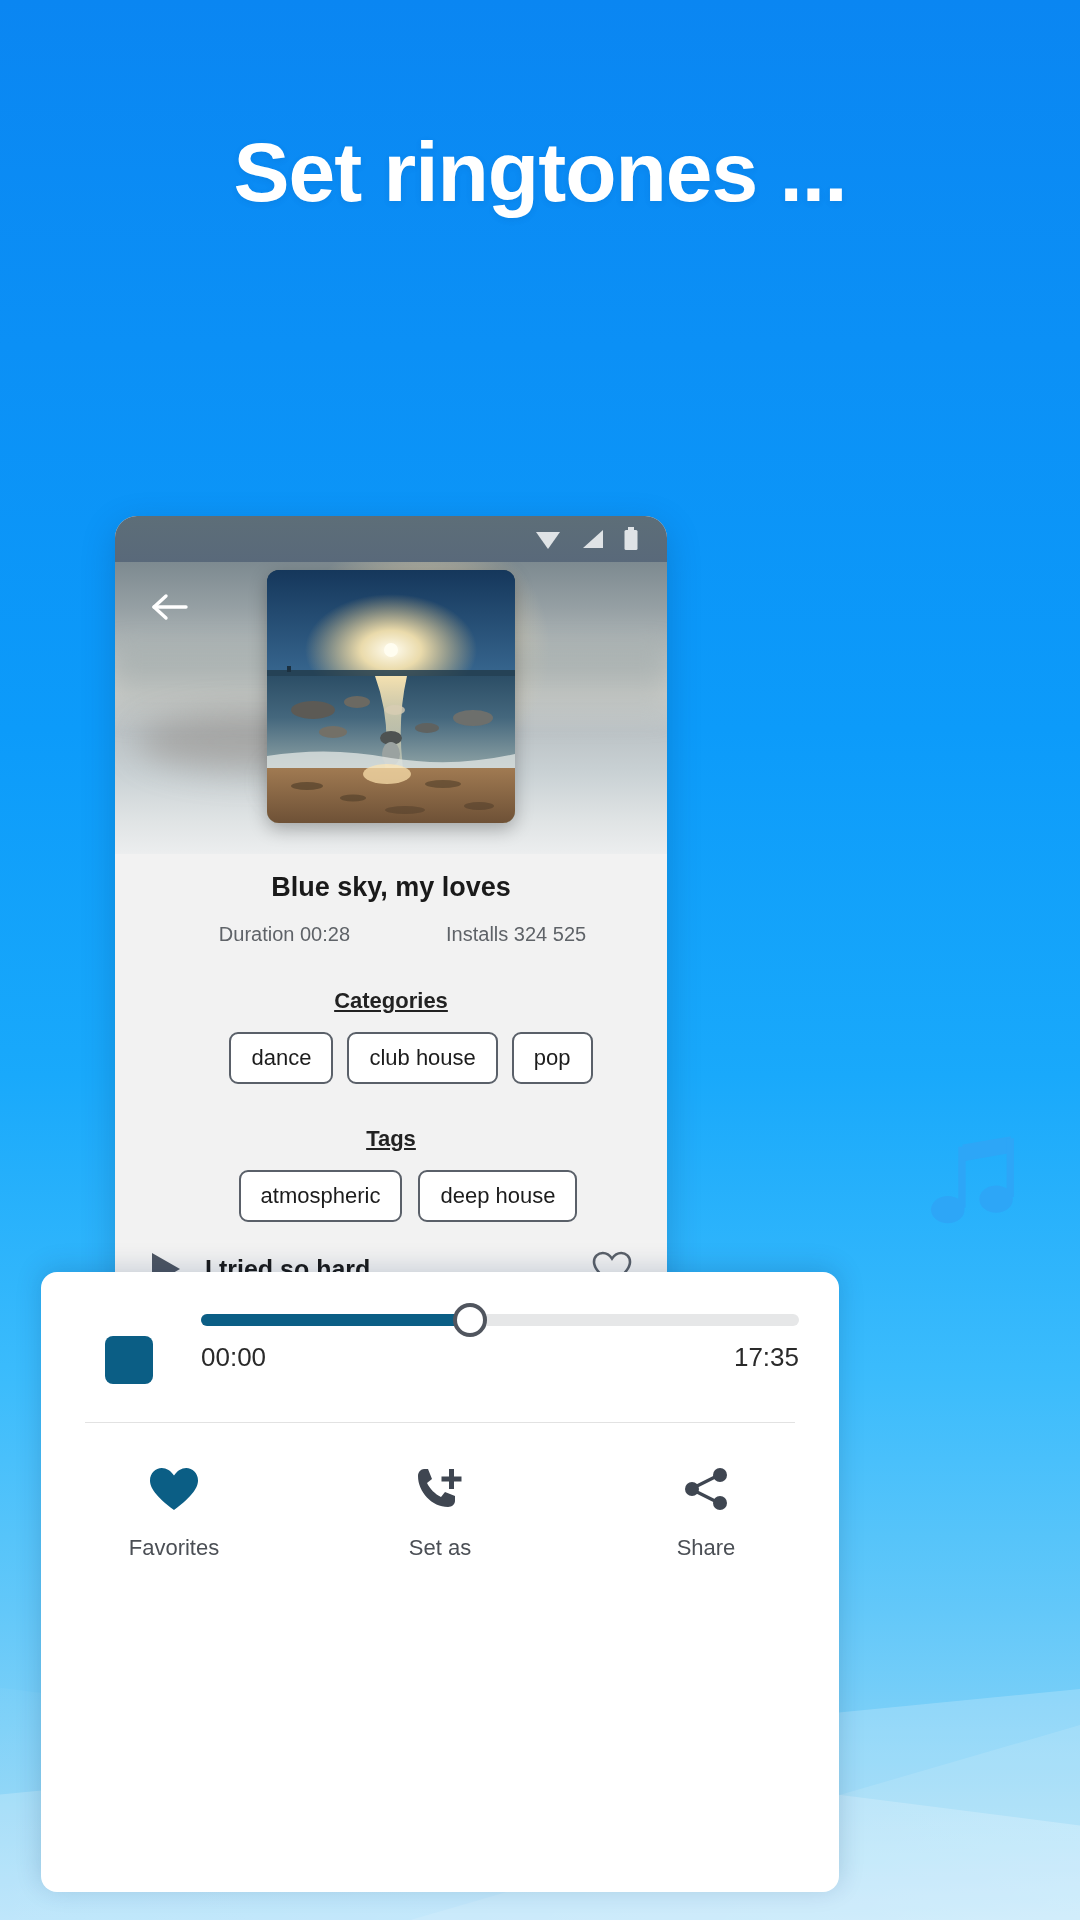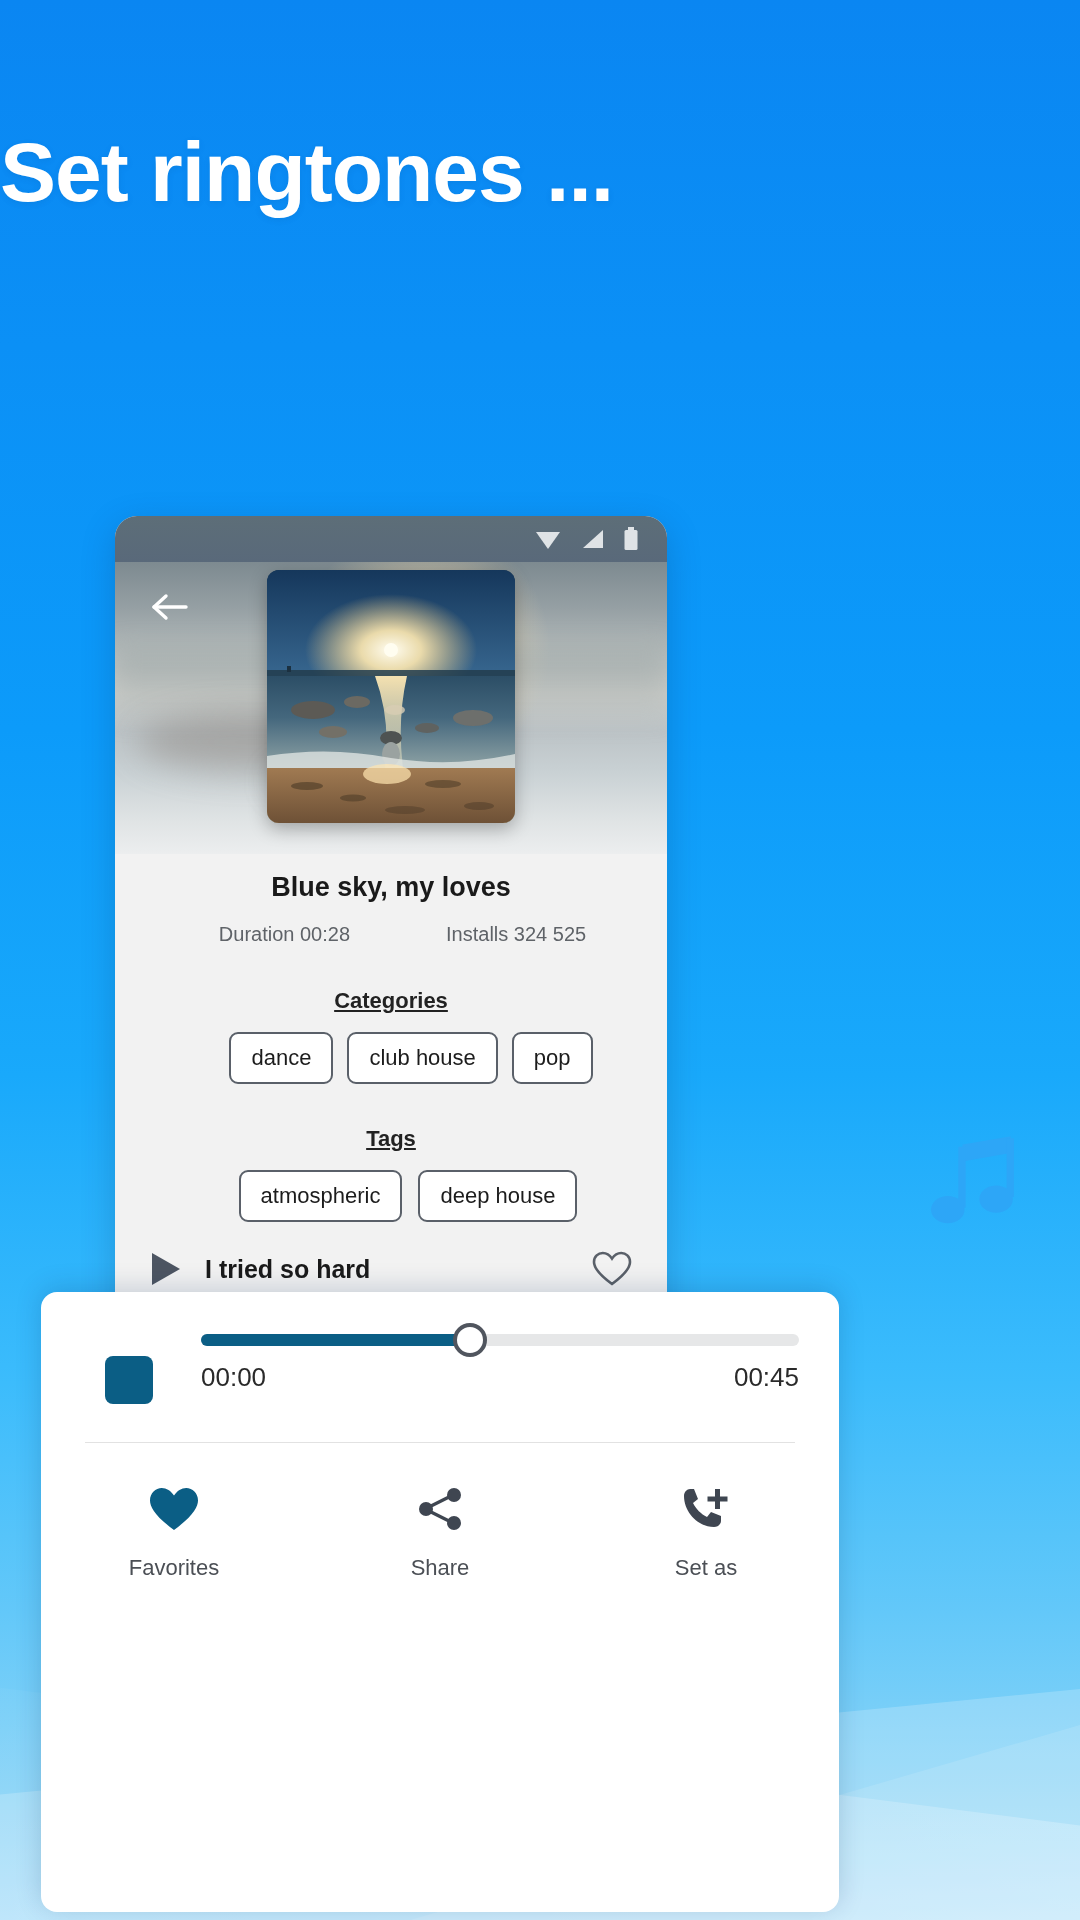--- a/index.html
+++ b/index.html
@@ -26,21 +26,21 @@
   }
   .bg-shape-c{
     position:absolute;right:0;bottom:0;width:62%;height:250px;
     background:rgba(255,255,255,0.12);
     clip-path:polygon(0% 100%,100% 22%,100% 100%);
   }
 
   
   .headline{
     position:absolute;left:0;right:0;top:128px;
-    text-align:left;
+    text-align:center;
     color:#ffffff;
     font-size:84px;
     font-weight:bold;
     letter-spacing:-1px;
     line-height:1.05;
     text-shadow:0 2px 6px rgba(0,60,120,0.10);
     white-space:nowrap;
   }
 
   
@@ -147,21 +147,20 @@
     font-size:25px;font-weight:bold;color:#1a1a1a;flex:1;text-align:left;
   }
 
   
   .player{
     position:absolute;left:41px;top:1272px;
     width:798px;height:620px;
     background:#ffffff;
     border-radius:16px;
     box-shadow:0 -4px 26px rgba(0,40,90,0.18);
-    margin-top:20px;
   }
   .pl-top{
     display:flex;align-items:flex-start;gap:0;
     padding:42px 40px 0 64px;
   }
   .stop-btn{
     width:48px;height:48px;border-radius:8px;background:#0b5e85;
     flex:0 0 auto;margin-top:22px;cursor:pointer;
   }
   .seek-wrap{flex:1;margin-left:48px;}
@@ -329,47 +328,47 @@
 <div class="player">
   <div class="pl-top">
     <div class="stop-btn"></div>
     <div class="seek-wrap">
       <div class="track">
         <div class="track-fill" id="fill" style="width: 45%;"></div>
         <div class="knob" id="knob" style="left: 45%;"></div>
       </div>
       <div class="times">
         <span>00:00</span>
-        <span>00:45</span>
+        <span>17:35</span>
       </div>
     </div>
   </div>
 
   <div class="divider"></div>
 
   <div class="actions">
     <div class="action">
       <svg width="54" height="48" viewBox="0 0 54 48">
         <path d="M27 45 C8 31 3 22 3 15.5 C3 8 8.6 3 14.8 3 C19.4 3 24 5.8 27 10.6 C30 5.8 34.6 3 39.2 3 C45.4 3 51 8 51 15.5 C51 22 46 31 27 45 Z" fill="#0b5e85"></path>
       </svg>
       <div class="action-label">Favorites</div>
+    </div>
+
+    <div class="action">
+      <svg width="54" height="48" viewBox="0 0 54 48">
+        <path d="M11 4 C8 4 5 7 5 11 C5 27 19 42 35 42 C39 42 42 39 42 36 L42 31 L32 27 L28 32 C22 29 17 24 14 18 L19 14 L15 4 Z" fill="#3f4651"></path>
+        <rect x="36" y="4" width="5" height="20" fill="#3f4651"></rect>
+        <rect x="28.5" y="11.5" width="20" height="5" fill="#3f4651"></rect>
+      </svg>
+      <div class="action-label">Set as</div>
     </div>
 
     <div class="action">
       <svg width="54" height="48" viewBox="0 0 54 48">
         <circle cx="41" cy="10" r="7" fill="#3f4651"></circle>
         <circle cx="13" cy="24" r="7" fill="#3f4651"></circle>
         <circle cx="41" cy="38" r="7" fill="#3f4651"></circle>
         <path d="M18 21 L36 12 M18 27 L36 36" stroke="#3f4651" stroke-width="3.4" fill="none"></path>
       </svg>
       <div class="action-label">Share</div>
     </div>
-
-    <div class="action">
-      <svg width="54" height="48" viewBox="0 0 54 48">
-        <path d="M11 4 C8 4 5 7 5 11 C5 27 19 42 35 42 C39 42 42 39 42 36 L42 31 L32 27 L28 32 C22 29 17 24 14 18 L19 14 L15 4 Z" fill="#3f4651"></path>
-        <rect x="36" y="4" width="5" height="20" fill="#3f4651"></rect>
-        <rect x="28.5" y="11.5" width="20" height="5" fill="#3f4651"></rect>
-      </svg>
-      <div class="action-label">Set as</div>
-    </div>
   </div>
 </div>
 
 </body></html>

